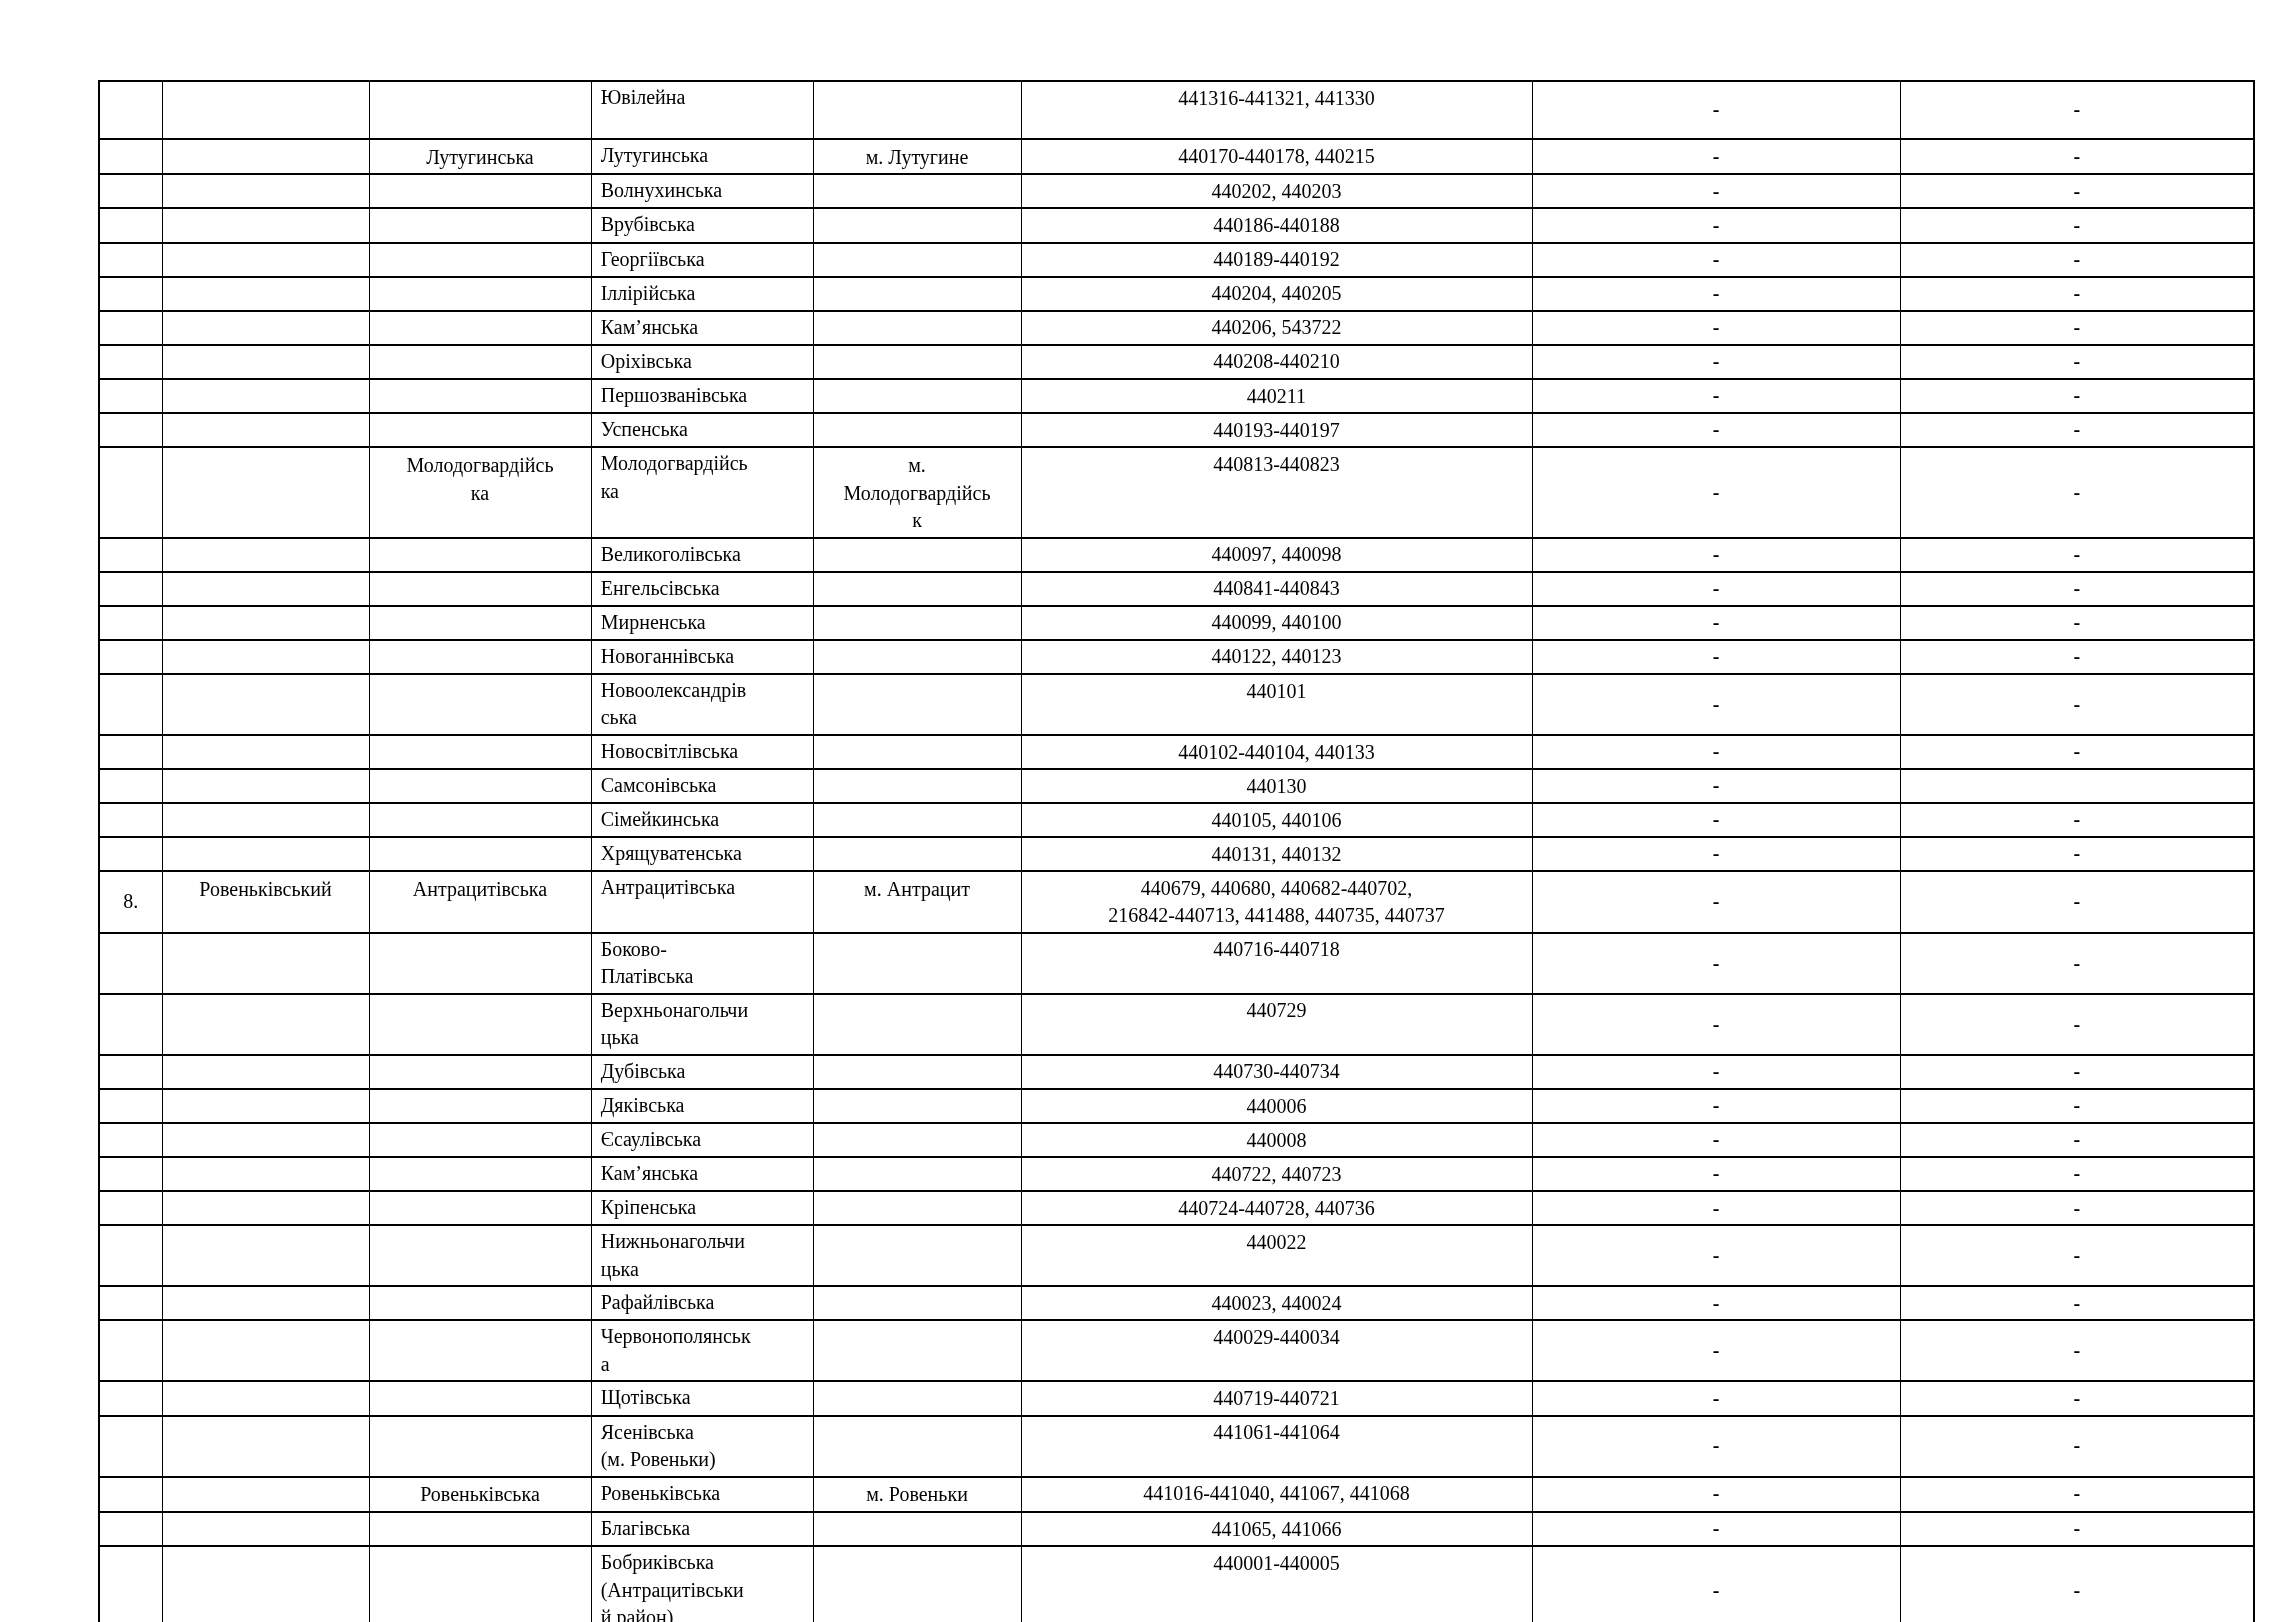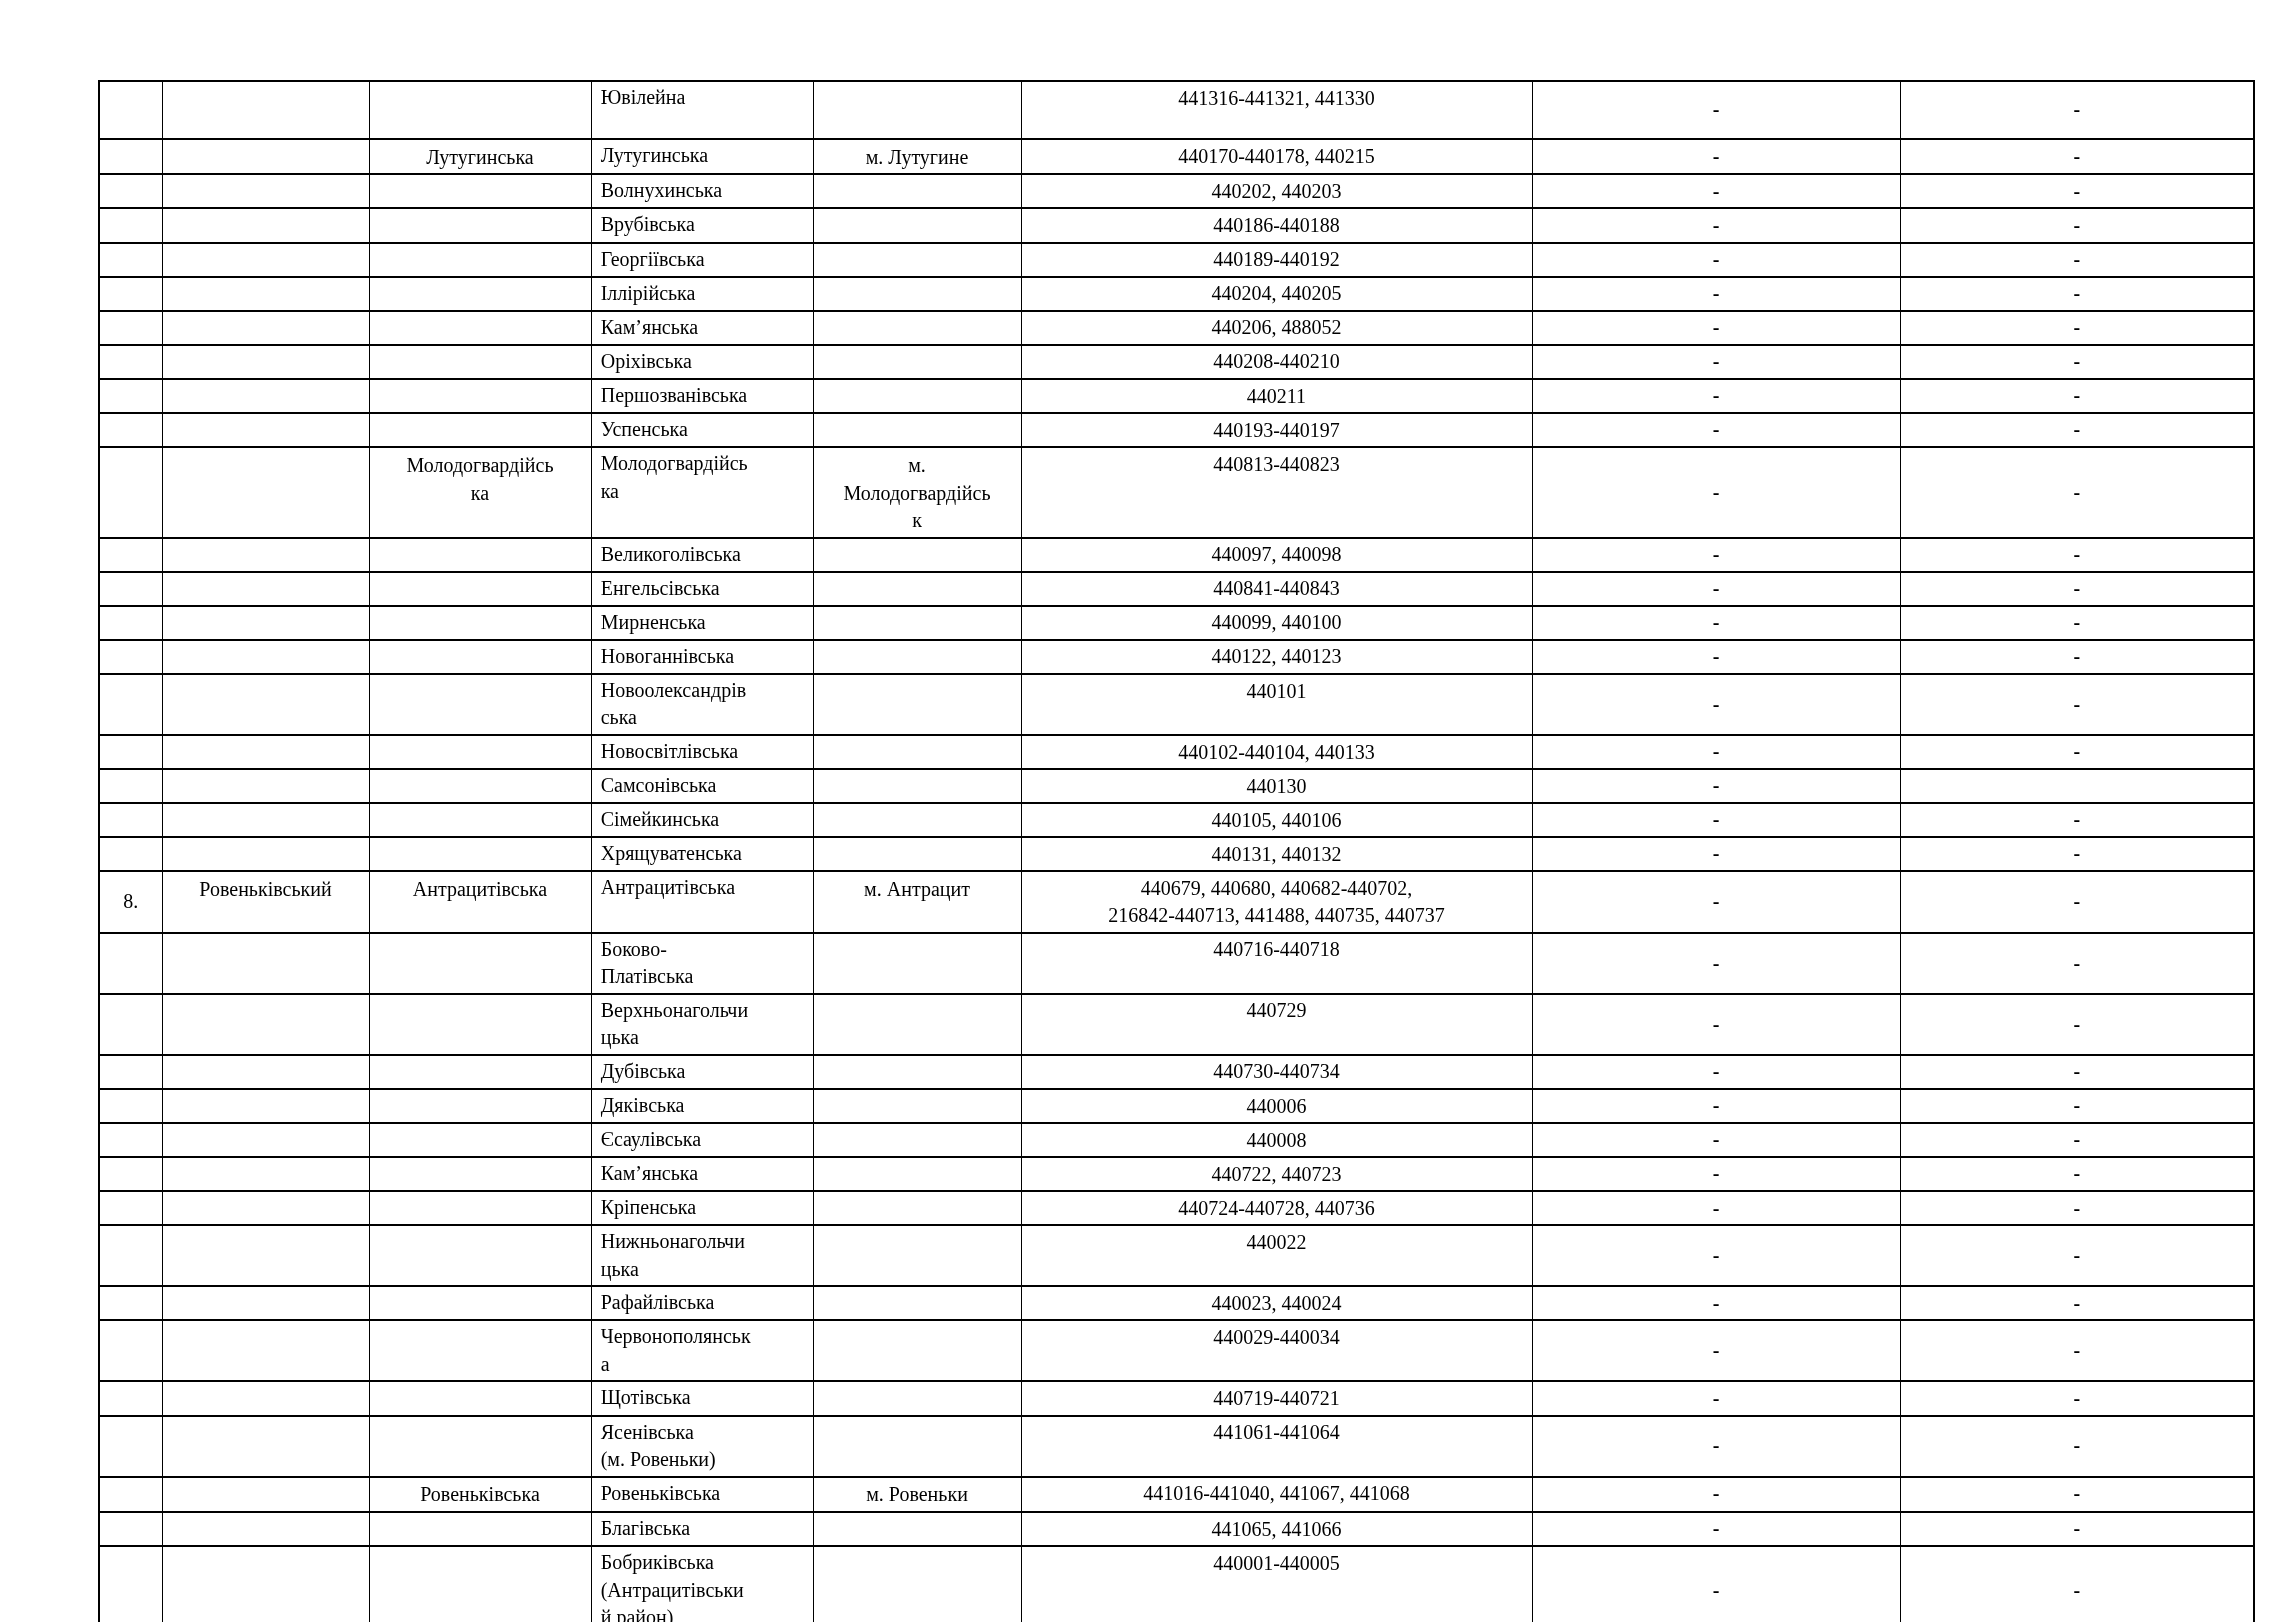--- a/index.html
+++ b/index.html
@@ -123,21 +123,21 @@
           <td class="c5">440204, 440205</td>
           <td class="c6">-</td>
           <td class="c7">-</td>
         </tr>
         <tr style="height: 29px;">
           <td class="c0"></td>
           <td class="c1"></td>
           <td class="c2"></td>
           <td class="c3">Кам’янська</td>
           <td class="c4"></td>
-          <td class="c5">440206, 488052</td>
+          <td class="c5">440206, 543722</td>
           <td class="c6">-</td>
           <td class="c7">-</td>
         </tr>
         <tr style="height: 29px;">
           <td class="c0"></td>
           <td class="c1"></td>
           <td class="c2"></td>
           <td class="c3">Оріхівська</td>
           <td class="c4"></td>
           <td class="c5">440208-440210</td>

